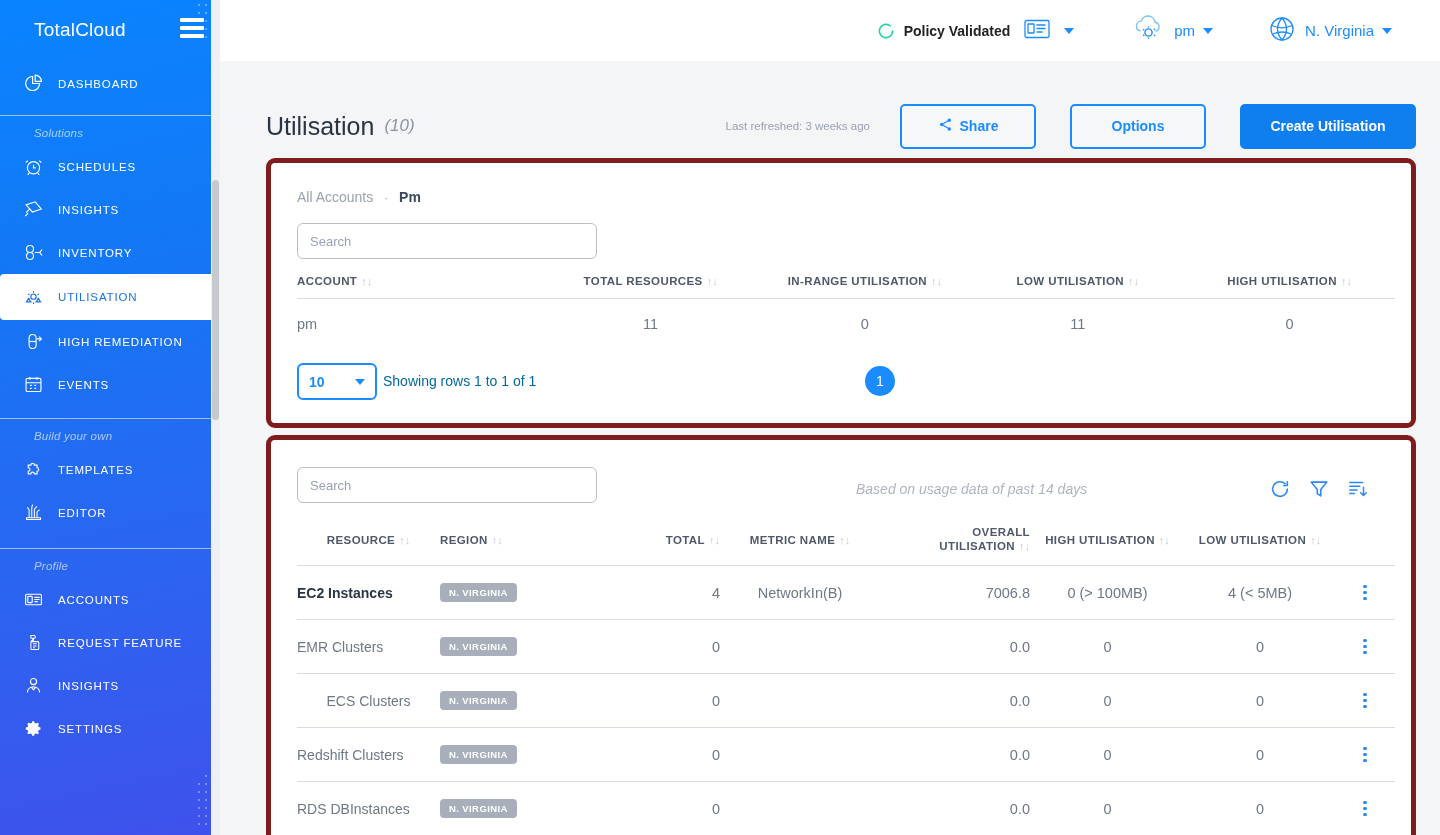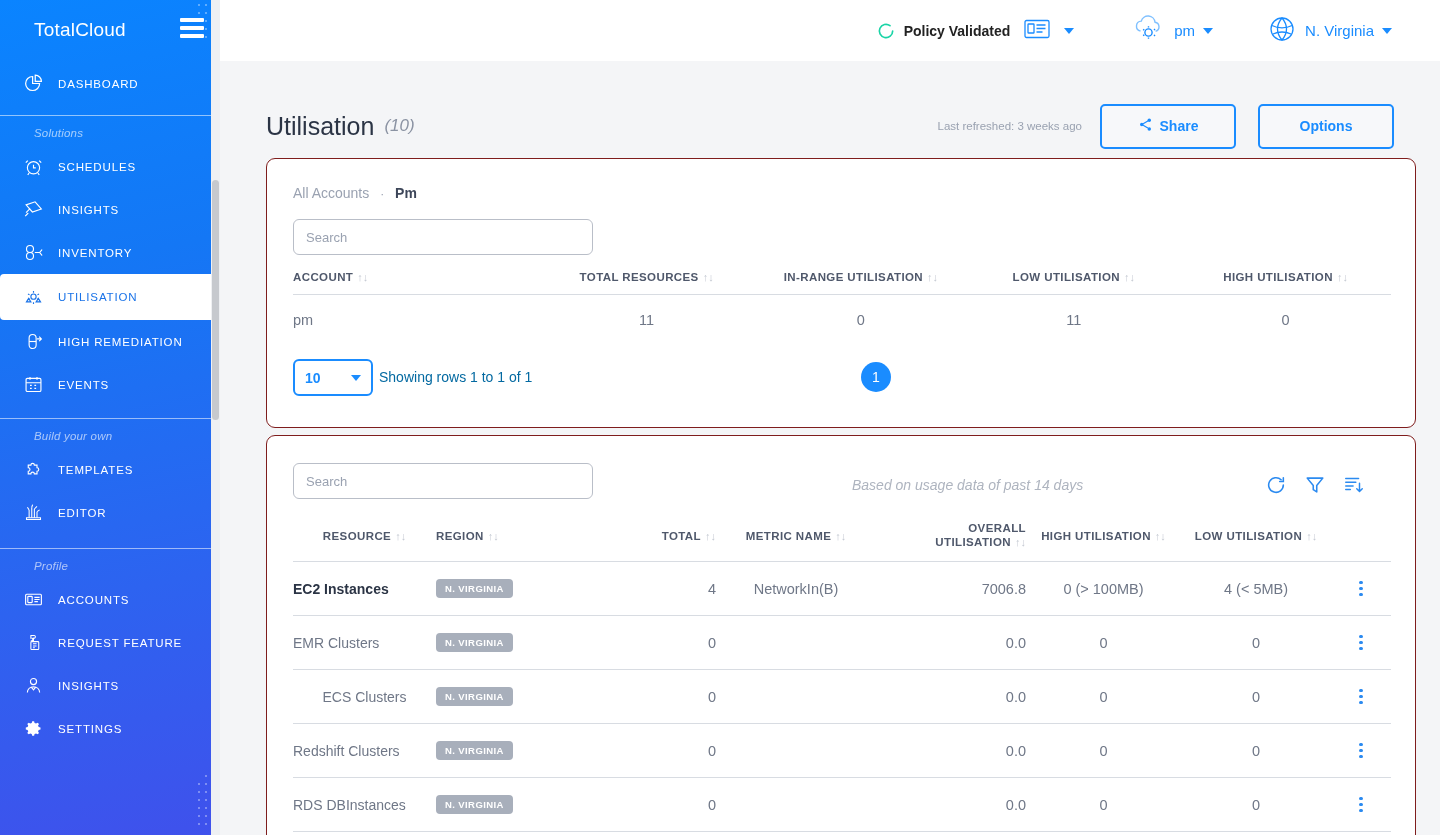--- a/index.html
+++ b/index.html
@@ -81,37 +81,37 @@
   #tb-policy { margin-right: 58px; }
   #tb-account { margin-right: 54px; }
 
   
   #pagehead {
     position:absolute; left:266px; top:100px; right:24px; height:52px;
     display:flex; align-items:center;
   }
   .page-title { font-size:25px; color:#2b3445; font-weight:400; }
   .page-count { font-size:17px; color:#8b93a3; font-style:italic; margin-left:10px; }
-  .head-right { margin-left:auto; display:flex; align-items:center; gap:0; }
+  .head-right { margin-left:auto; display:flex; align-items:center; gap:12px; }
   .refreshed { font-size:11.5px; color:#9aa2b1; margin-right:18px; white-space:nowrap;}
   .btn {
     height:45px; border-radius:5px; font-size:14px; font-weight:700;
     display:flex; align-items:center; justify-content:center; cursor:pointer;
     white-space:nowrap;
   }
   .btn-outline { background:#f7f8fa; border:2px solid #1a8cff; color:#1a8cff; }
   .btn-primary { background:#0f7ff0; border:2px solid #0f7ff0; color:#fff; }
   #btn-share { width:136px; margin-right:22px; gap:7px; }
   #btn-options { width:136px; margin-right:22px; }
   #btn-create { width:176px; }
 
   
   .card {
     position:absolute; background:#fff;
-    border:1px solid #7f1d1d; border-radius:9px;
+    border:5px solid #7f1d1d; border-radius:9px;
   }
   #card-accounts { left:266px; top:158px; width:1150px; height:270px; }
   #card-resources { left:266px; top:435px; width:1150px; height:420px; }
 
   .crumbs { position:absolute; left:26px; top:26px; font-size:14px; }
   .crumb-muted { color:#9aa2b1; }
   .crumb-sep { color:#9aa2b1; margin:0 7px; font-size:12px; }
   .crumb-active { color:#3d4659; font-weight:700; }
 
   .search-box {
@@ -445,20 +445,23 @@
             <path d="M8.2 10.8 15.8 6.4M8.2 13.2l7.6 4.4" stroke="#1a8cff" stroke-width="1.9"></path>
           </svg>
         </span>
         <span>Share</span>
       </div>
 
       <div class="btn btn-outline" id="btn-options">
         <span>Options</span>
       </div>
 
+      <div class="btn btn-primary" id="btn-create">
+        <span>Create Utilisation</span>
+      </div>
     </div>
   </div>
 
   <section class="card" id="card-accounts">
 
     <div class="crumbs">
       <span class="crumb-muted">All Accounts</span>
       <span class="crumb-sep">·</span>
       <span class="crumb-active">Pm</span>
     </div>

